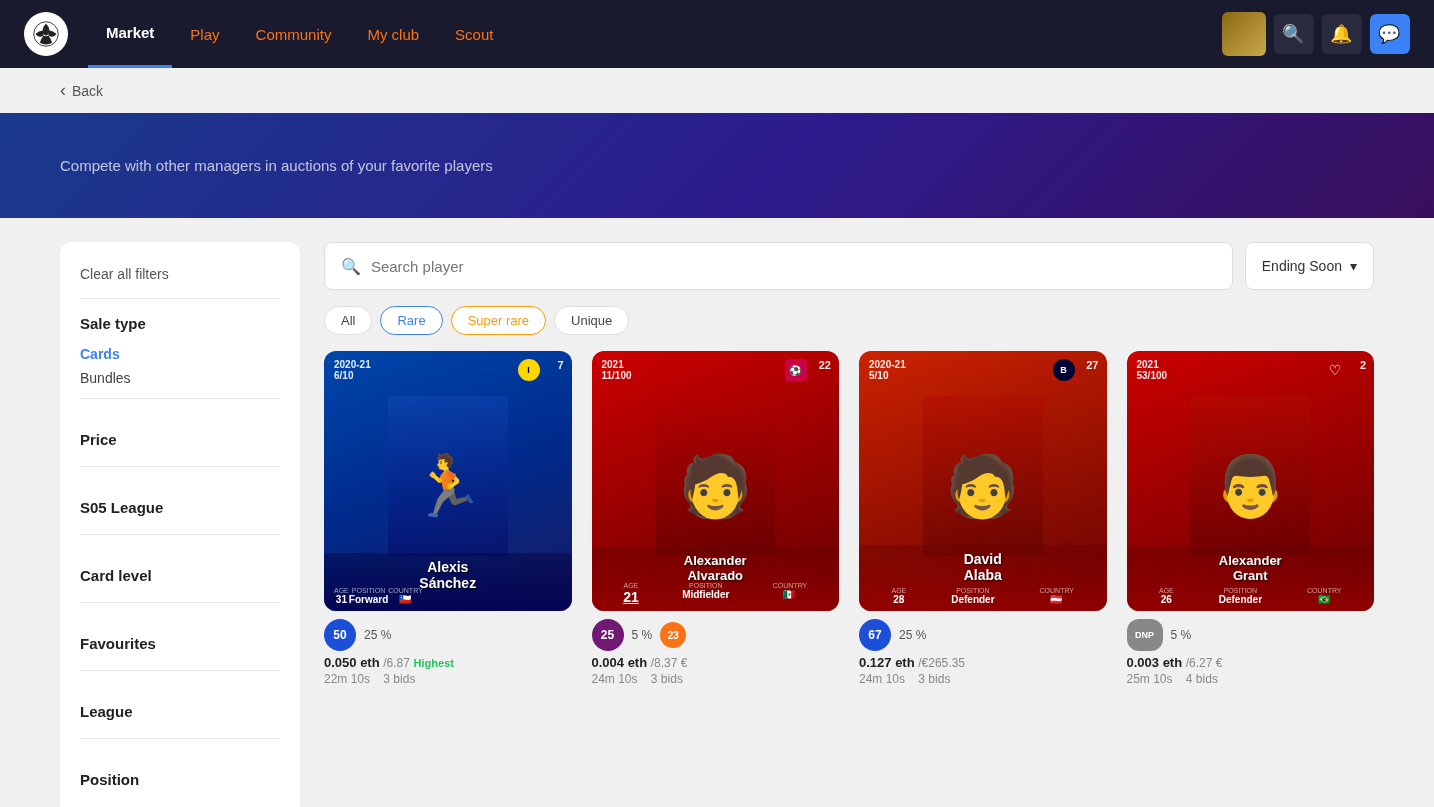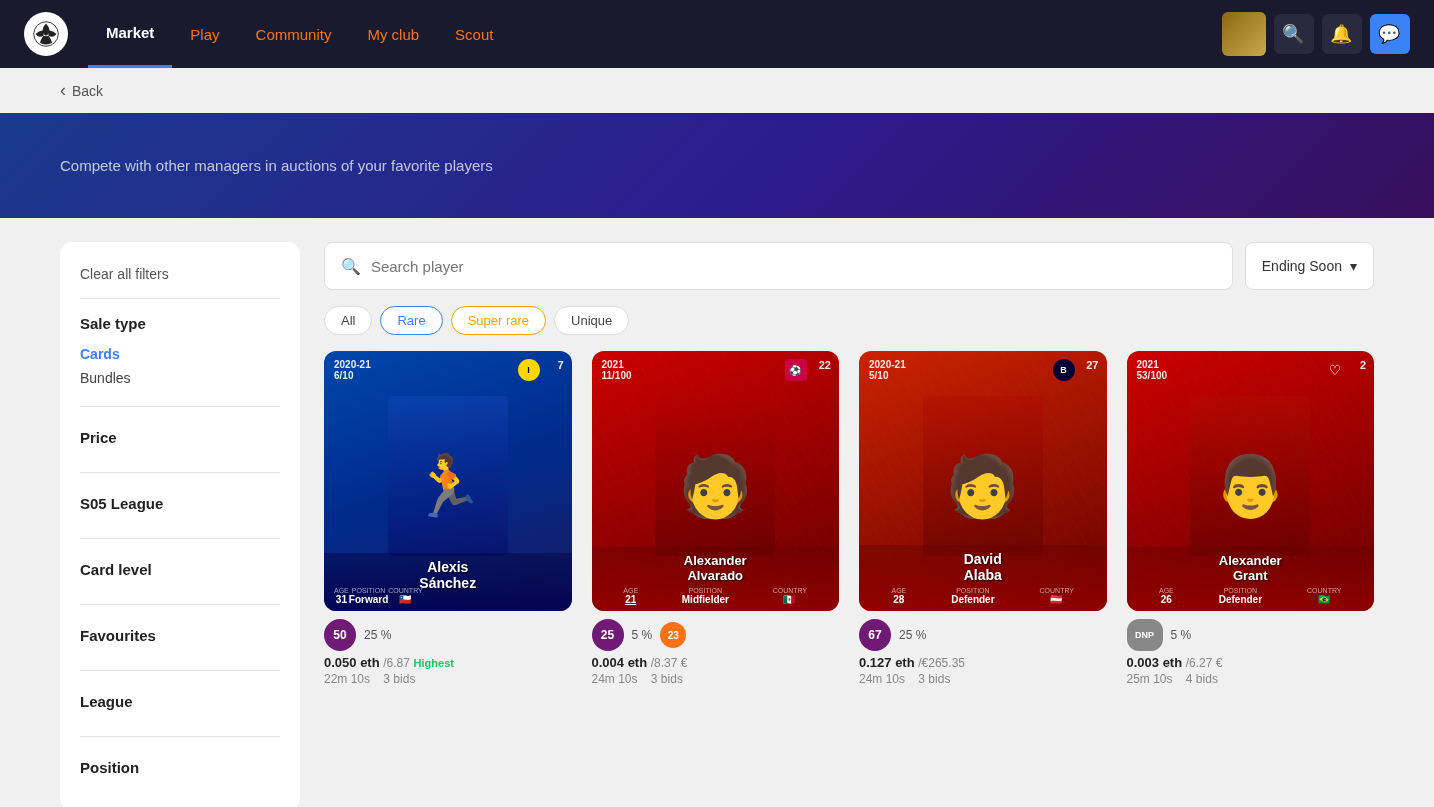--- a/index.html
+++ b/index.html
@@ -74,21 +74,21 @@
       padding: 24px 20px;
       width: 240px;
       flex-shrink: 0;
     }
     .clear-filters {
       color: #555; font-size: 14px; cursor: pointer;
       padding-bottom: 16px;
       border-bottom: 1px solid #e5e5e5;
       margin-bottom: 16px;
     }
-    .filter-section { margin-bottom: 22px; padding-bottom: 16px; border-bottom: 1px solid #e5e5e5; }
+    .filter-section { margin-bottom: 32px; padding-bottom: 8px; border-bottom: 1px solid #e5e5e5; }
     .filter-section:last-child { border-bottom: none; margin-bottom: 0; padding-bottom: 0; }
     .filter-title { font-size: 15px; font-weight: 700; color: #222; margin-bottom: 10px; }
     .filter-option {
       font-size: 14px; color: #444; cursor: pointer;
       padding: 4px 0;
     }
     .filter-option.active { color: #3b82f6; font-weight: 600; }
 
     
     .right-panel { flex: 1; }
@@ -174,21 +174,21 @@
     
     .card-footer {
       display: flex; align-items: center; gap: 8px;
       margin-top: 8px;
     }
     .score-badge {
       width: 32px; height: 32px; border-radius: 50%;
       display: flex; align-items: center; justify-content: center;
       font-size: 12px; font-weight: 800; color: white;
     }
-    .score-green { background: #701a75; }
+    .score-green { background: #1d4ed8; }
     .score-orange { background: #701a75; }
     .score-gray { background: #888; }
     .score-pct { font-size: 12px; color: #555; }
     .score-num-badge {
       width: 26px; height: 26px; border-radius: 50%;
       background: #f97316;
       display: flex; align-items: center; justify-content: center;
       font-size: 10px; font-weight: 800; color: white;
     }
     .card-price {
@@ -368,21 +368,21 @@
               <div style="width:120px;height:160px;border-radius:4px;background:linear-gradient(180deg,rgba(180,0,0,0.3),rgba(80,0,0,0.4));display:flex;align-items:center;justify-content:center;overflow:hidden;">
                 <div style="font-size:60px;margin-top:20px;">🧑</div>
               </div>
             </div>
             <div style="position:absolute;bottom:0;left:0;right:0;background:linear-gradient(0deg,rgba(150,0,0,0.85),rgba(100,0,0,0.4));padding:6px 8px 28px;text-align:center;">
               <div style="color:white;font-size:13px;font-weight:900;text-shadow:1px 1px 2px rgba(0,0,0,0.8);">Alexander<br>Alvarado</div>
             </div>
             <div style="position:absolute;bottom:6px;left:0;right:0;display:flex;justify-content:space-around;padding:0 10px;">
               <div style="text-align:center;">
                 <div style="color:rgba(255,255,255,0.6);font-size:7px;text-transform:uppercase;">Age</div>
-                <div style="color:white;font-size:10px;font-weight:700;text-decoration:underline;">21</div>
+                <div style="color:white;font-size:14px;font-weight:700;text-decoration:underline;">21</div>
               </div>
               <div style="text-align:center;">
                 <div style="color:rgba(255,255,255,0.6);font-size:7px;text-transform:uppercase;">Position</div>
                 <div style="color:white;font-size:10px;font-weight:700;">Midfielder</div>
               </div>
               <div style="text-align:center;">
                 <div style="color:rgba(255,255,255,0.6);font-size:7px;text-transform:uppercase;">Country</div>
                 <div style="color:white;font-size:10px;">🇲🇽</div>
               </div>
             </div>

